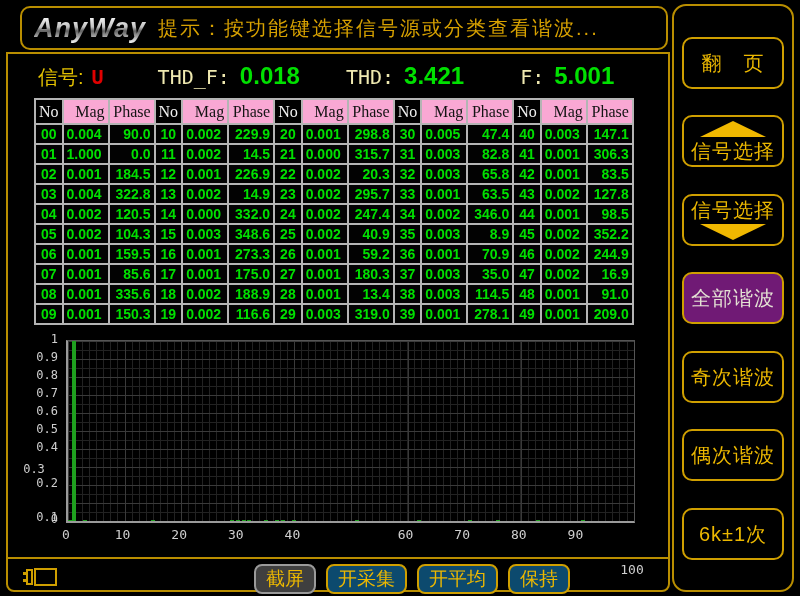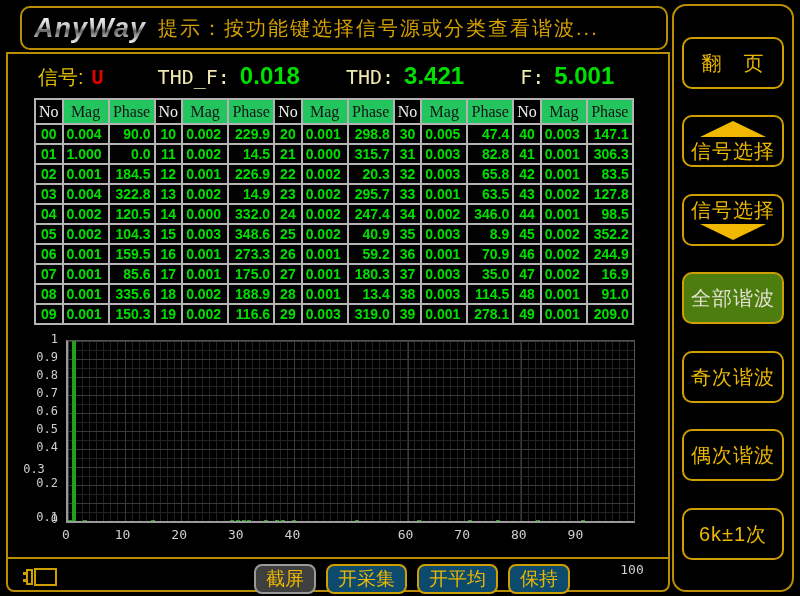--- a/index.html
+++ b/index.html
@@ -26,21 +26,21 @@
   .mgroup{display:flex;align-items:baseline;}
   .mlabel{color:#efe9b0;font-size:20px;font-family:"DejaVu Sans Mono",monospace;}
   .mvalue{color:#00e000;font-size:24px;font-weight:bold;margin-left:10px;}
   .ml1{margin-left:54px;} .ml2{margin-left:46px;} .ml3{margin-left:56px;}
 
   
   .htable{position:absolute;left:26px;top:44px;border-collapse:collapse;}
   .htable th,.htable td{border:2px solid #b4b4b4;padding:0 3px;height:20px;box-sizing:border-box;}
   .htable th{font-family:"Liberation Serif",serif;font-weight:normal;font-size:16px;height:25px;}
   .th-no{background:#000;color:#f0f0f0;width:27px;text-align:center;}
-  .th-val{background:#22c55e;color:#141414;text-align:center;}
+  .th-val{background:#f9a8d4;color:#141414;text-align:right;}
   .htable td{color:#00e000;font-weight:bold;font-size:14px;background:#020202;
              font-family:"Liberation Sans",sans-serif;}
   .td-no{text-align:center;width:27px;}
   .td-mag{text-align:left;width:46px;}
   .td-phase{text-align:right;width:46px;}
 
   
   .chartwrap{position:absolute;left:0;top:252px;width:664px;height:250px;}
   .plot{position:absolute;left:58px;top:34px;width:566px;height:180px;
         border:1px solid #555;border-left:2px solid #9a9a9a;border-bottom:2px solid #9a9a9a;
@@ -66,21 +66,21 @@
   .bbtn.hl{background:#3f3f3f;border-color:#9a9a9a;}
 
   
   .sidebar{position:absolute;left:672px;top:4px;width:122px;height:588px;
            border:2px solid #b98e00;border-radius:14px;box-sizing:border-box;
            display:flex;flex-direction:column;align-items:center;justify-content:space-evenly;
            padding:4px 0;}
   .sbtn{width:102px;height:52px;border:2px solid #cf9f00;border-radius:10px;background:#000;
         color:#ecb800;font-size:20px;display:flex;flex-direction:column;align-items:center;
         justify-content:center;box-sizing:border-box;letter-spacing:1px;cursor:default;}
-  .sbtn.selected{background:#4d7c0f;color:#e4e2d4;}
+  .sbtn.selected{background:#701a75;color:#e4e2d4;}
   .sbtn .lbl{line-height:1.1;white-space:nowrap;}
   .tri-up{width:0;height:0;border-left:33px solid transparent;border-right:33px solid transparent;
           border-bottom:16px solid #f0b800;margin-bottom:3px;}
   .tri-down{width:0;height:0;border-left:33px solid transparent;border-right:33px solid transparent;
             border-top:16px solid #f0b800;margin-top:3px;}
 </style>
 </head>
 <body>
 
 <div class="screen">

